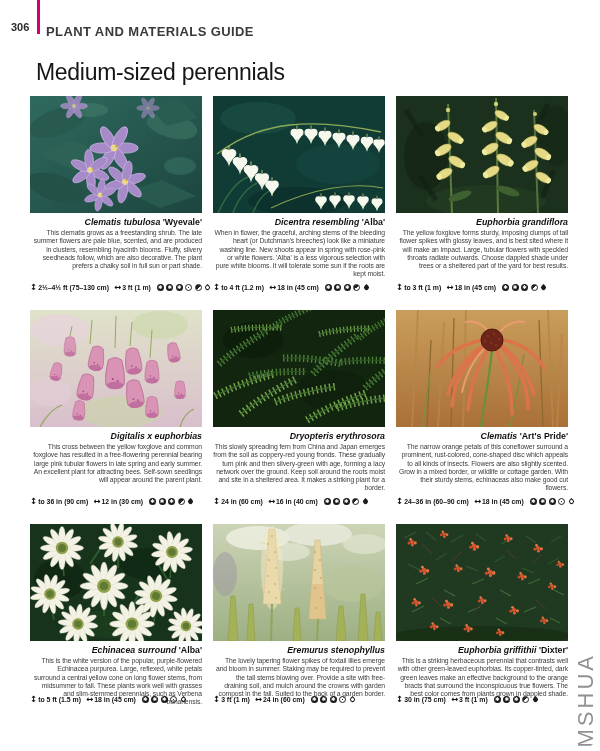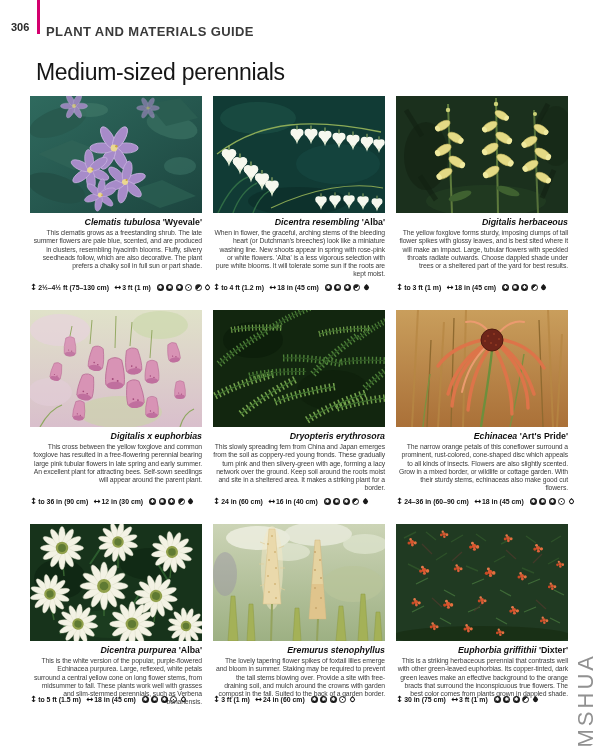--- a/index.html
+++ b/index.html
@@ -235,21 +235,21 @@
         <use href="#s-belly" transform="translate(101,38) rotate(30) scale(1.4)"></use>
         <use href="#s-belly" transform="translate(101,49) rotate(150) scale(1.4)"></use>
         <use href="#s-belly" transform="translate(102,60) rotate(30) scale(1.45)"></use>
         <use href="#s-belly" transform="translate(102,72) rotate(150) scale(1.4)"></use>
         <use href="#s-belly" transform="translate(139,30) rotate(30) scale(1.25)"></use>
         <use href="#s-belly" transform="translate(140,42) rotate(150) scale(1.35)"></use>
         <use href="#s-belly" transform="translate(140,54) rotate(30) scale(1.4)"></use>
         <use href="#s-belly" transform="translate(141,66) rotate(150) scale(1.35)"></use>
         <use href="#s-belly" transform="translate(141,78) rotate(30) scale(1.3)"></use>
       </svg>
-      <h3 class="pname"><span class="sp">Digitalis herbaceous</span> <span class="cv"></span></h3>
+      <h3 class="pname"><span class="sp">Euphorbia grandiflora</span> <span class="cv"></span></h3>
       <p class="desc">The yellow foxglove forms sturdy, imposing clumps of tall flower spikes with glossy leaves, and is best sited where it will make an impact. Large, tubular flowers with speckled throats radiate outwards. Choose dappled shade under trees or a sheltered part of the yard for best results.</p>
       <div class="spec">
         <span class="dim">
             <span class="ar">↕</span>
             <span>to 3 ft (1 m)</span>
           </span>
         <span class="dim">
             <span class="ar">↔</span>
             <span>18 in (45 cm)</span>
           </span>
@@ -385,21 +385,21 @@
         <circle cx="96" cy="30" r="11" fill="#6e2519" stroke="#4f1a10" stroke-width="1"></circle>
         <g fill="#943a22">
           <circle cx="92" cy="26" r="1"></circle>
             <circle cx="98" cy="24" r="1"></circle>
             <circle cx="103" cy="29" r="1"></circle>
           <circle cx="95" cy="33" r="1"></circle>
             <circle cx="89" cy="31" r="1"></circle>
             <circle cx="100" cy="35" r="1"></circle>
         </g>
       </svg>
-      <h3 class="pname"><span class="sp">Echinacea</span> <span class="cv">'Art's Pride'</span></h3>
+      <h3 class="pname"><span class="sp">Clematis</span> <span class="cv">'Art's Pride'</span></h3>
       <p class="desc">The narrow orange petals of this coneflower surround a prominent, rust-colored, cone-shaped disc which appeals to all kinds of insects. Flowers are also slightly scented. Grow in a mixed border, or wildlife or cottage garden. With their sturdy stems, echinaceas also make good cut flowers.</p>
       <div class="spec">
         <span class="dim">
             <span class="ar">↕</span>
             <span>24–36 in (60–90 cm)</span>
           </span>
         <span class="dim">
             <span class="ar">↔</span>
             <span>18 in (45 cm)</span>
           </span>
@@ -424,21 +424,21 @@
         <use href="#s-daisy" transform="translate(32,24) scale(1.35)"></use>
         <use href="#s-daisy" transform="translate(88,18) scale(1.25) rotate(12)"></use>
         <use href="#s-daisy" transform="translate(142,28) scale(1.3) rotate(-8)"></use>
         <use href="#s-daisy" transform="translate(20,70) scale(1.25) rotate(-12)"></use>
         <use href="#s-daisy" transform="translate(74,62) scale(1.5)"></use>
         <use href="#s-daisy" transform="translate(126,72) scale(1.35) rotate(10)"></use>
         <use href="#s-daisy" transform="translate(48,100) scale(1.25) rotate(6)"></use>
         <use href="#s-daisy" transform="translate(102,100) scale(1.4)"></use>
         <use href="#s-daisy" transform="translate(156,102) scale(1.15) rotate(-10)"></use>
       </svg>
-      <h3 class="pname"><span class="sp">Dicentra purpurea</span> <span class="cv">'Alba'</span></h3>
+      <h3 class="pname"><span class="sp">Echinacea surround</span> <span class="cv">'Alba'</span></h3>
       <p class="desc">This is the white version of the popular, purple-flowered Echinacea purpurea. Large, reflexed, white petals surround a central yellow cone on long flower stems, from midsummer to fall. These plants work well with grasses and slim-stemmed perennials, such as Verbena bonariensis.</p>
       <div class="spec">
         <span class="dim">
             <span class="ar">↕</span>
             <span>to 5 ft (1.5 m)</span>
           </span>
         <span class="dim">
             <span class="ar">↔</span>
             <span>18 in (45 cm)</span>
           </span>

